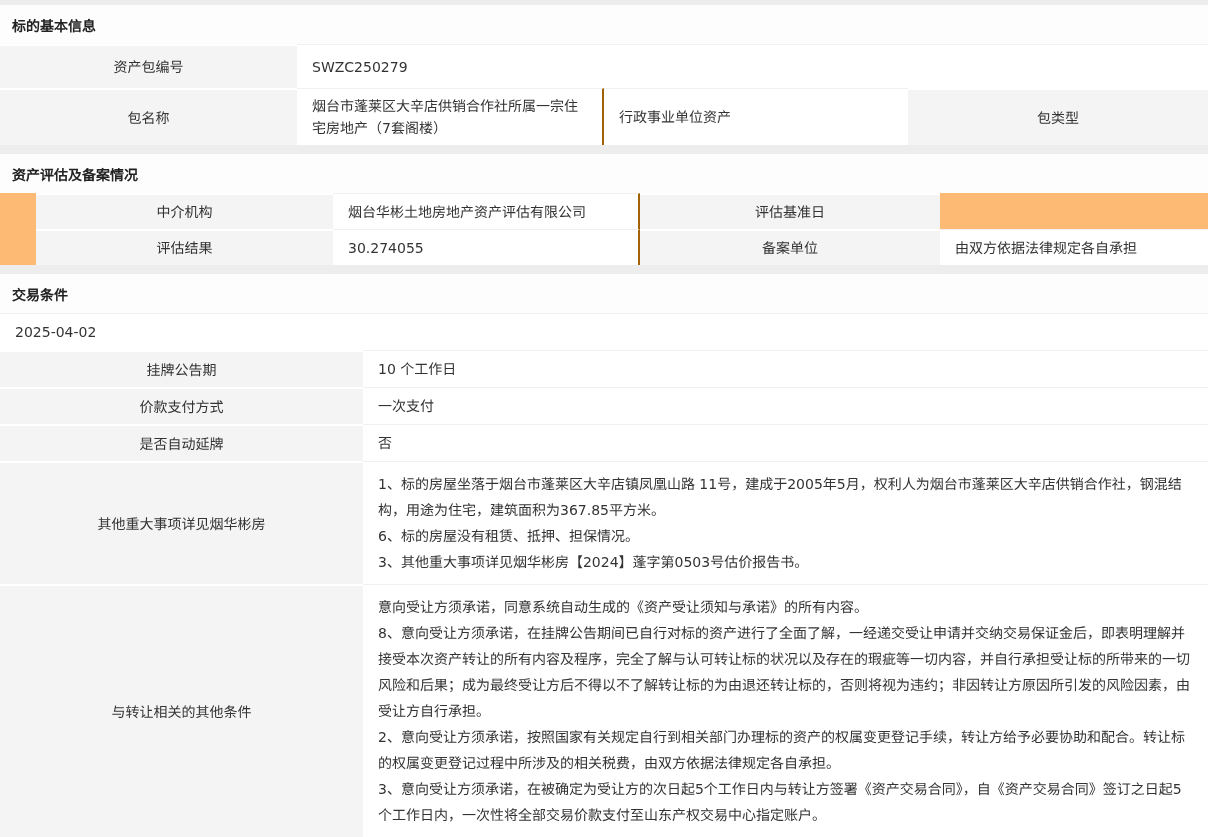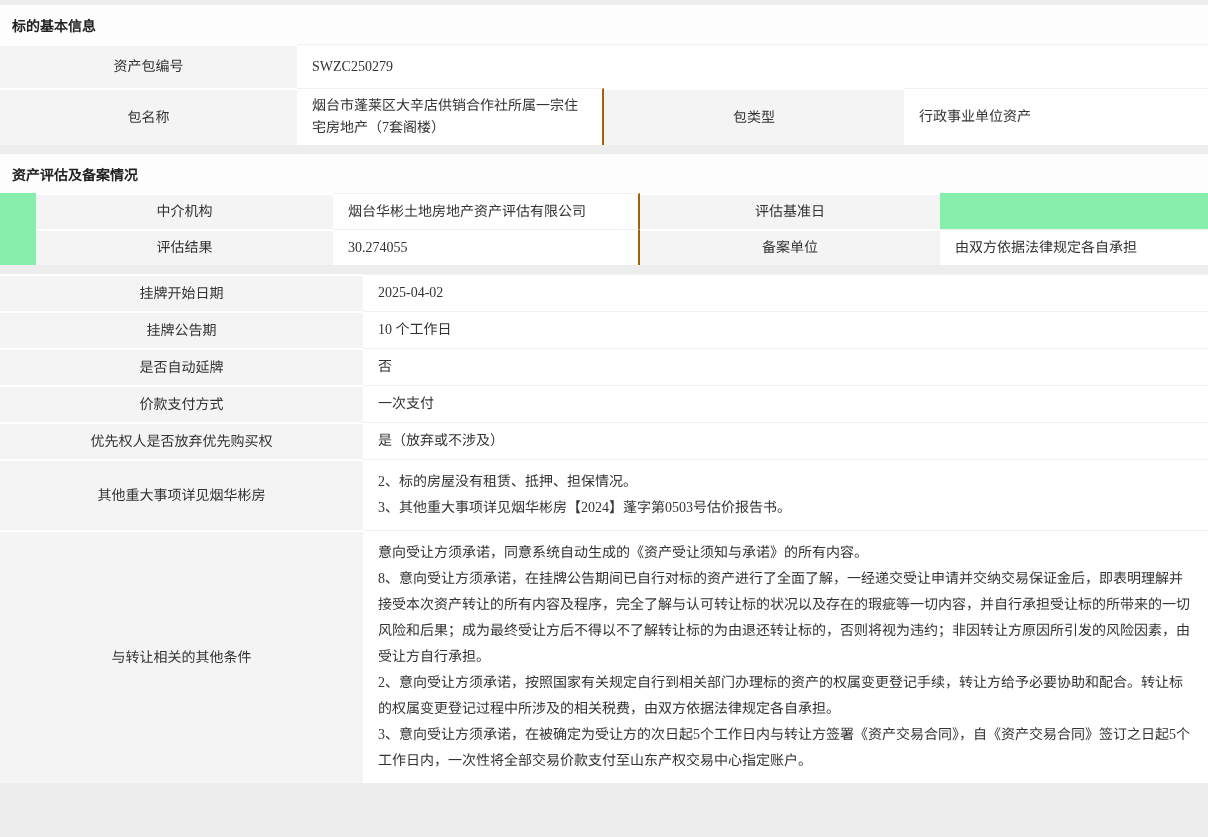--- a/index.html
+++ b/index.html
@@ -1,18 +1,18 @@
 <!DOCTYPE html>
 <html lang="zh-CN"><head>
 <meta charset="utf-8">
 <style>
   html,body { margin:0; padding:0; background:#ffffff; }
   body { font-family:"DejaVu Sans","Liberation Sans",sans-serif; }
   .page { width:1208px; min-height:837px; background:#ededed; padding-top:5px; box-sizing:border-box; }
-  .section { background:#86efac; margin-bottom:9px;font-family:Liberation Serif, serif; }
+  .section { background:#fdba74; margin-bottom:9px; }
   .section:last-child { margin-bottom:0; }
   .sec-header { font-size:14px; font-weight:bold; color:#222; padding:10px 12px 9px 12px; background:#fdfdfd; }
   .row { display:flex; align-items:stretch; width:100%; }
   .cell { font-size:14px; color:#333; box-sizing:border-box; line-height:22px; }
   .label { background:#f4f4f4; display:flex; align-items:center; justify-content:center; text-align:left;
            border-top:2px solid #ffffff; padding:4px 10px; }
   .value { background:#ffffff; display:flex; align-items:center; padding:6px 15px;
            border-top:1px solid #f1f1f1; }
   .value.multi { display:block; padding:9px 15px 9px 15px; }
   .value.multi p { margin:0; line-height:26px; color:#333; }
@@ -38,65 +38,62 @@
 
   <div class="section">
     <div class="sec-header">标的基本信息</div>
     <div class="row h44">
       <div class="cell label c1">资产包编号</div>
       <div class="cell value cfull">SWZC250279</div>
     </div>
     <div class="row h53">
       <div class="cell label c1">包名称</div>
       <div class="cell value c2">烟台市蓬莱区大辛店供销合作社所属一宗住宅房地产（7套阁楼）</div>
+      <div class="cell value c4">行政事业单位资产</div>
       <div class="cell label c3">包类型</div>
-      <div class="cell value c4">行政事业单位资产</div>
     </div>
   </div>
 
   <div class="section">
     <div class="sec-header">资产评估及备案情况</div>
     <div class="row h36">
       <div class="cell label c1">中介机构</div>
       <div class="cell value c2">烟台华彬土地房地产资产评估有限公司</div>
       <div class="cell label c3">评估基准日</div>
     </div>
     <div class="row h36">
       <div class="cell label c1">评估结果</div>
       <div class="cell value c2">30.274055</div>
       <div class="cell label c3">备案单位</div>
       <div class="cell value c4">由双方依据法律规定各自承担</div>
     </div>
   </div>
 
   <div class="section">
+    <div class="sec-header">交易条件</div>
     <div class="row h37">
-      <div class="cell label l3">挂牌开始日期</div>
       <div class="cell value v3">2025-04-02</div>
     </div>
     <div class="row h37">
       <div class="cell label l3">挂牌公告期</div>
       <div class="cell value v3">10 个工作日</div>
     </div>
     <div class="row h37">
-      <div class="cell label l3">是否自动延牌</div>
-      <div class="cell value v3">否</div>
-    </div>
-    <div class="row h37">
       <div class="cell label l3">价款支付方式</div>
       <div class="cell value v3">一次支付</div>
     </div>
     <div class="row h37">
-      <div class="cell label l3">优先权人是否放弃优先购买权</div>
-      <div class="cell value v3">是（放弃或不涉及）</div>
+      <div class="cell label l3">是否自动延牌</div>
+      <div class="cell value v3">否</div>
     </div>
     <div class="row">
       <div class="cell label l3">其他重大事项详见烟华彬房</div>
       <div class="cell value v3 multi">
-        <p>2、标的房屋没有租赁、抵押、担保情况。</p>
+        <p>1、标的房屋坐落于烟台市蓬莱区大辛店镇凤凰山路 11号，建成于2005年5月，权利人为烟台市蓬莱区大辛店供销合作社，钢混结构，用途为住宅，建筑面积为367.85平方米。</p>
+        <p>6、标的房屋没有租赁、抵押、担保情况。</p>
         <p>3、其他重大事项详见烟华彬房【2024】蓬字第0503号估价报告书。</p>
       </div>
     </div>
     <div class="row">
       <div class="cell label l3">与转让相关的其他条件</div>
       <div class="cell value v3 multi">
         <p>意向受让方须承诺，同意系统自动生成的《资产受让须知与承诺》的所有内容。</p>
         <p>8、意向受让方须承诺，在挂牌公告期间已自行对标的资产进行了全面了解，一经递交受让申请并交纳交易保证金后，即表明理解并接受本次资产转让的所有内容及程序，完全了解与认可转让标的状况以及存在的瑕疵等一切内容，并自行承担受让标的所带来的一切风险和后果；成为最终受让方后不得以不了解转让标的为由退还转让标的，否则将视为违约；非因转让方原因所引发的风险因素，由受让方自行承担。</p>
         <p>2、意向受让方须承诺，按照国家有关规定自行到相关部门办理标的资产的权属变更登记手续，转让方给予必要协助和配合。转让标的权属变更登记过程中所涉及的相关税费，由双方依据法律规定各自承担。</p>
         <p>3、意向受让方须承诺，在被确定为受让方的次日起5个工作日内与转让方签署《资产交易合同》，自《资产交易合同》签订之日起5个工作日内，一次性将全部交易价款支付至山东产权交易中心指定账户。</p>

